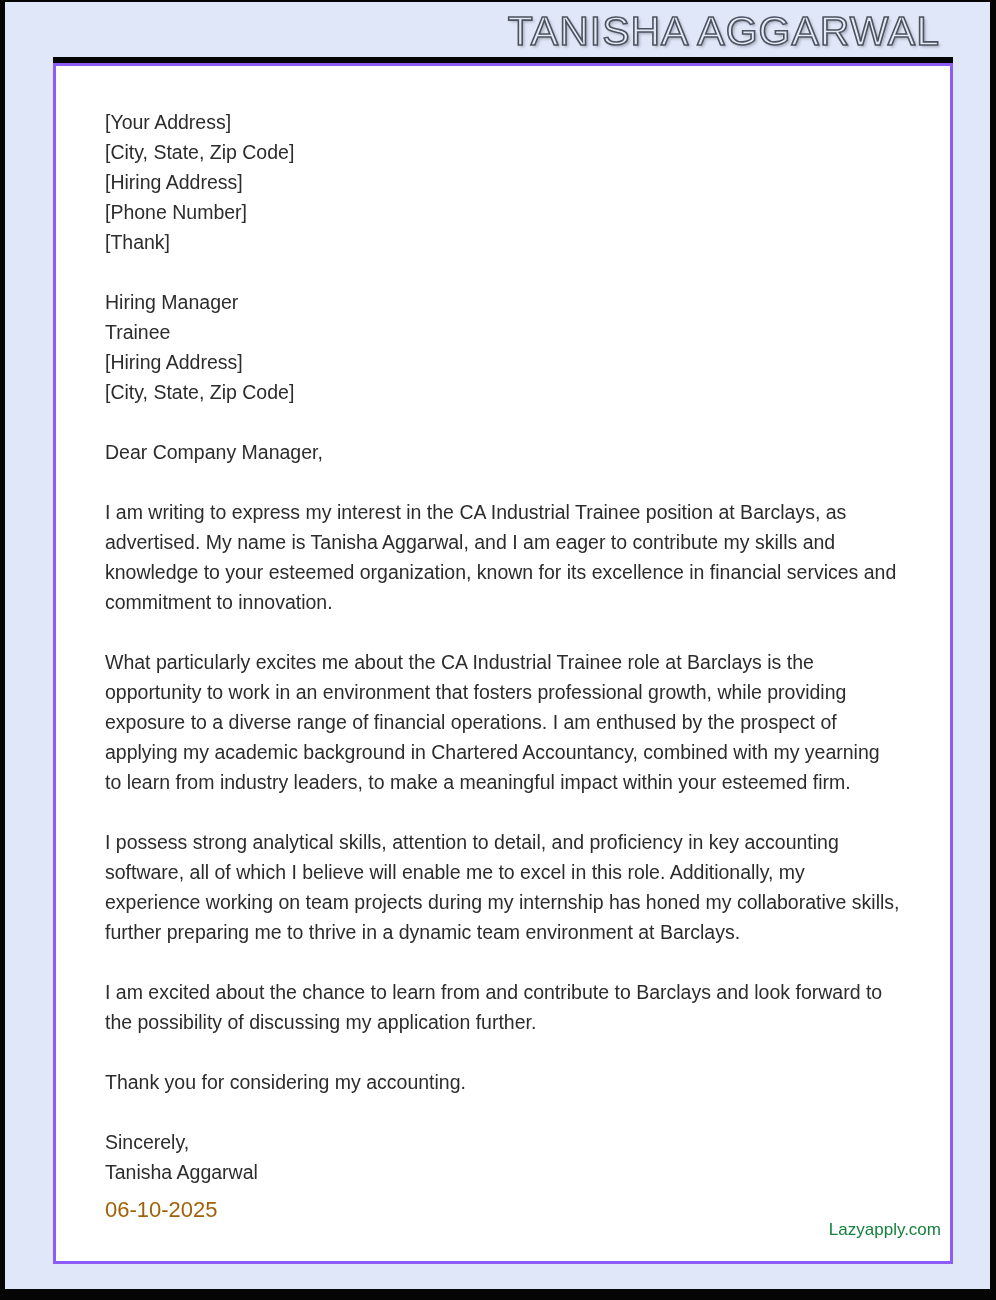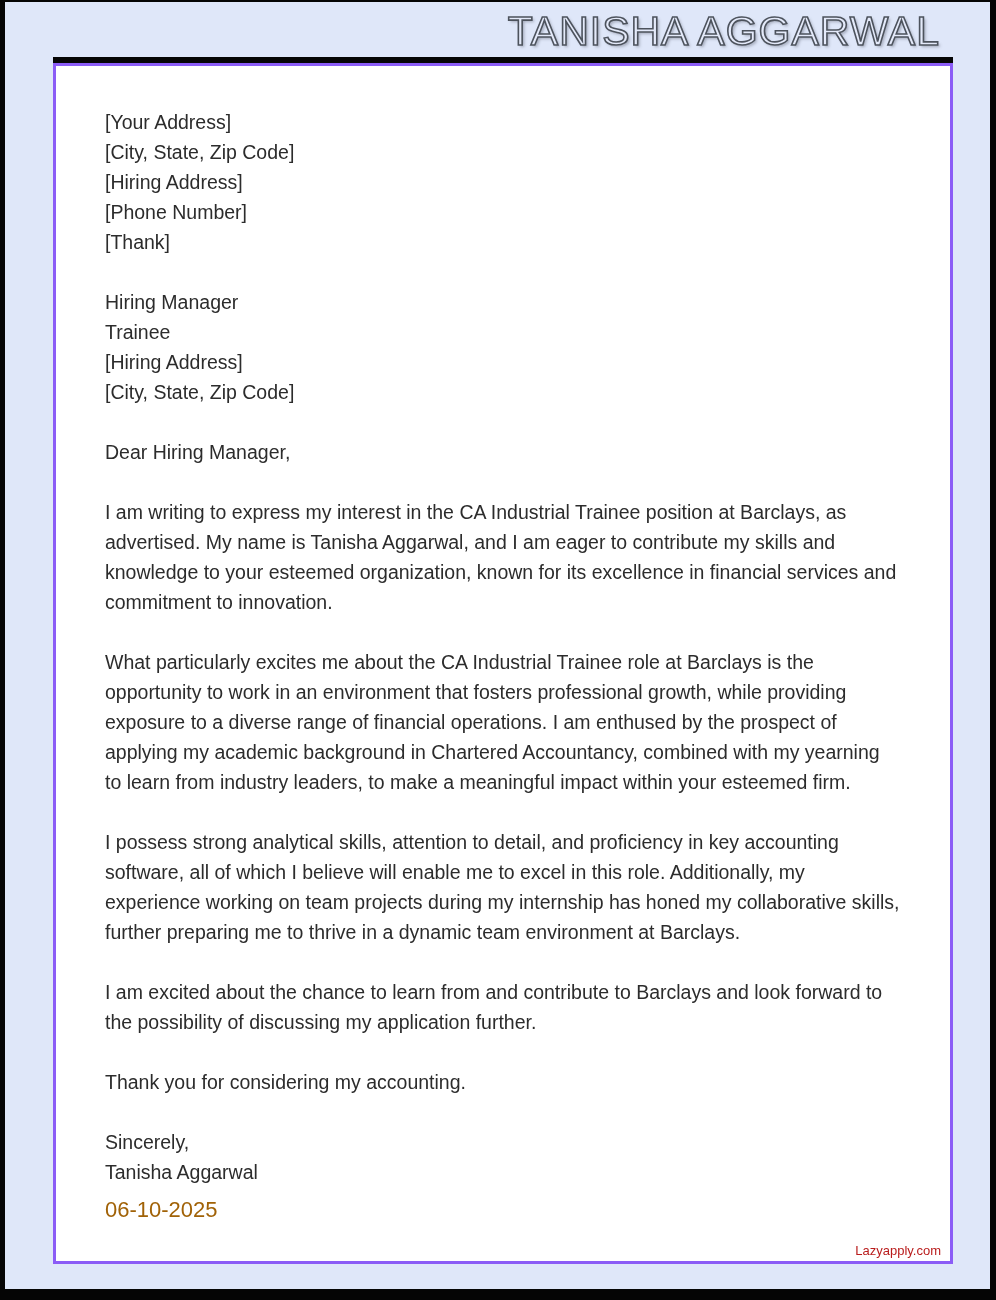--- a/index.html
+++ b/index.html
@@ -64,23 +64,23 @@
   .date-link {
     margin-top: 10px;
     font-size: 22px;
     line-height: 26px;
     color: #a16207;
   }
 
   .watermark {
     position: absolute;
     right: 9px;
-    bottom: 3px;
-    font-size: 13px;
-    color: #b91c1c;
+    bottom: 21px;
+    font-size: 17px;
+    color: #15803d;
   }
 </style>
 </head>
 <body>
 
 <div class="frame">
 
   <div class="header-title">TANISHA AGGARWAL</div>
 
   <div class="top-bar"></div>
@@ -100,21 +100,21 @@
 
       <div>
         <span class="line">Hiring Manager</span>
         <span class="line">Trainee</span>
         <span class="line">[Hiring Address]</span>
         <span class="line">[City, State, Zip Code]</span>
       </div>
 
       <div class="gap"></div>
 
-      <div class="line">Dear Hiring Manager,</div>
+      <div class="line">Dear Company Manager,</div>
 
       <div class="gap"></div>
 
       <p class="para">I am writing to express my interest in the CA Industrial Trainee position at Barclays, as advertised. My name is Tanisha Aggarwal, and I am eager to contribute my skills and knowledge to your esteemed organization, known for its excellence in financial services and commitment to innovation.</p>
       <div class="gap"></div>
 
       <p class="para">What particularly excites me about the CA Industrial Trainee role at Barclays is the opportunity to work in an environment that fosters professional growth, while providing exposure to a diverse range of financial operations. I am enthused by the prospect of applying my academic background in Chartered Accountancy, combined with my yearning to learn from industry leaders, to make a meaningful impact within your esteemed firm.</p>
       <div class="gap"></div>
 
       <p class="para">I possess strong analytical skills, attention to detail, and proficiency in key accounting software, all of which I believe will enable me to excel in this role. Additionally, my experience working on team projects during my internship has honed my collaborative skills, further preparing me to thrive in a dynamic team environment at Barclays.</p>

